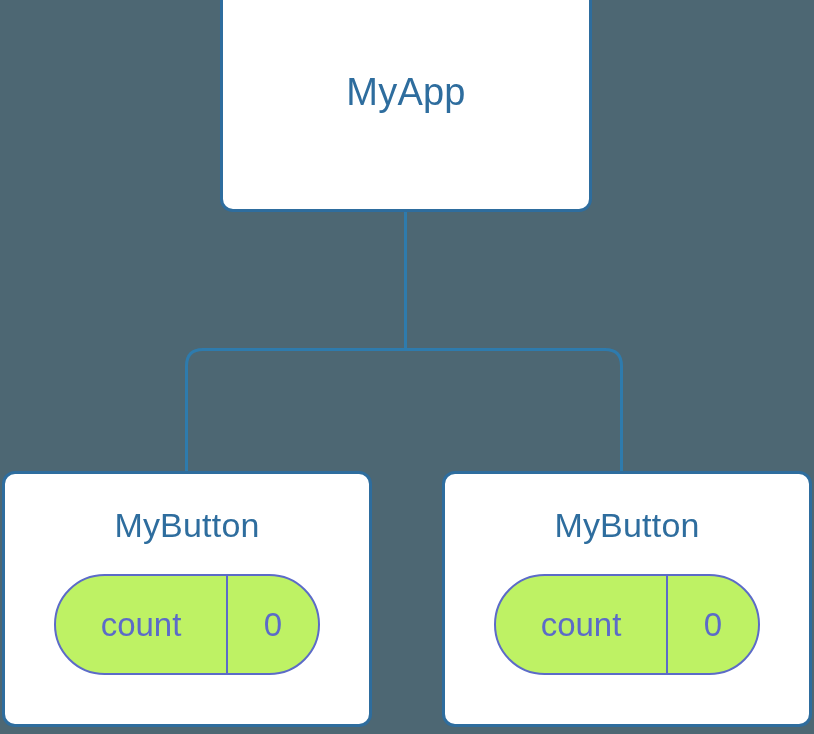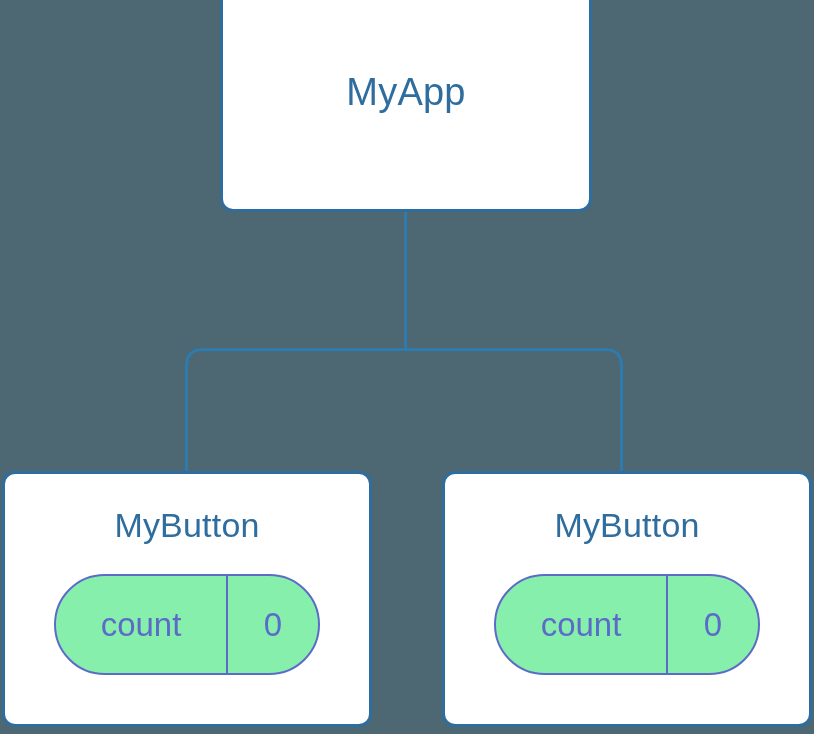--- a/index.html
+++ b/index.html
@@ -92,21 +92,21 @@
   .state-pill {
     margin-top: 32px;
     width: 266px;
     height: 101px;
     border: 2px solid #5c6bc8;
     border-radius: 52px;
     box-sizing: border-box;
     display: flex;
     align-items: stretch;
     overflow: hidden;
-    background: #86efac;
+    background: #bef264;
   }
 
   .state-key {
     flex: 0 0 172px;
     display: flex;
     align-items: center;
     justify-content: center;
     color: #5c6bc8;
     font-size: 33px;
     border-right: 2px solid #5c6bc8;

